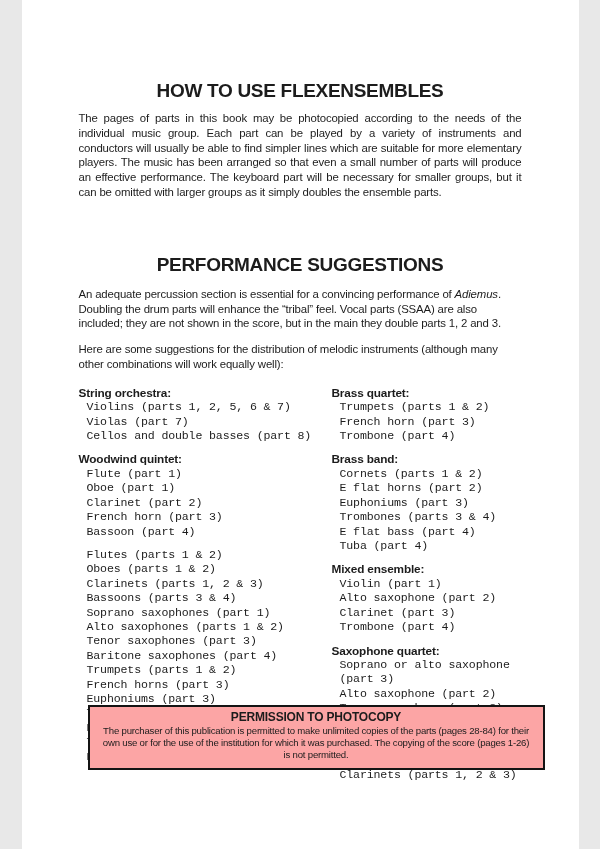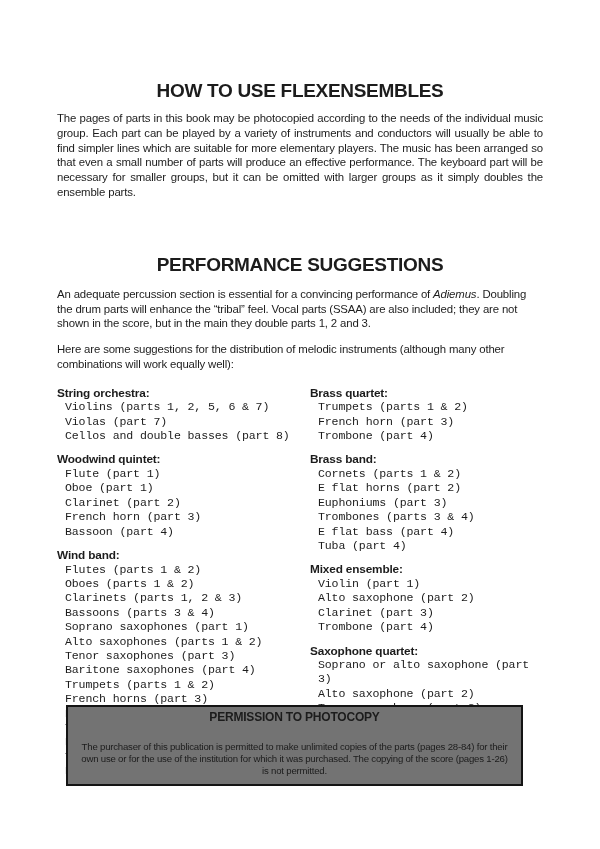--- a/index.html
+++ b/index.html
@@ -1,18 +1,18 @@
 <!DOCTYPE html>
 <html><head>
 <meta charset="utf-8">
 <style>
   html, body { margin: 0; padding: 0; background: #e8e8e8; }
   .page {
     position: relative;
-    width: 600px;
+    width: 557px;
     height: 849px;
     margin: 0 auto;
     background: #ffffff;
     color: #1c1c1c;
     font-family: "Liberation Sans", sans-serif;
     overflow: hidden;
   }
   .content { padding: 0 57px; }
 
   .main-title {
@@ -70,33 +70,33 @@
 
   .permission-box {
     position: absolute;
     left: 66px;
     top: 705px;
     width: 457px;
     box-sizing: border-box;
     border: 2px solid #141414;
     padding: 3px 9px 6px 9px;
     text-align: center;
-    background: #737373;
+    background: #fca5a5;
   }
   .pb-title {
     font-size: 12px;
     font-weight: bold;
     letter-spacing: -0.2px;
     line-height: 14px;
   }
   .pb-body {
     font-size: 9.6px;
     line-height: 12.2px;
     letter-spacing: -0.2px;
-    margin-top: 17px;
+    margin-top: 1px;
   }
 </style>
 </head>
 <body>
 
 <div class="page">
   <div class="content">
 
     <h1 class="main-title">HOW TO USE FLEXENSEMBLES</h1>
 
@@ -122,21 +122,20 @@
             <div class="ens-heading">Woodwind quintet:</div>
             <ul class="ens-items">
               <li>Flute (part 1)</li>
               <li>Oboe (part 1)</li>
               <li>Clarinet (part 2)</li>
               <li>French horn (part 3)</li>
               <li>Bassoon (part 4)</li>
             </ul>
           </div>
           <div class="ens-section">
-            <div class="ens-heading">Wind band:</div>
             <ul class="ens-items">
               <li>Flutes (parts 1 &amp; 2)</li>
               <li>Oboes (parts 1 &amp; 2)</li>
               <li>Clarinets (parts 1, 2 &amp; 3)</li>
               <li>Bassoons (parts 3 &amp; 4)</li>
               <li>Soprano saxophones (part 1)</li>
               <li>Alto saxophones (parts 1 &amp; 2)</li>
               <li>Tenor saxophones (part 3)</li>
               <li>Baritone saxophones (part 4)</li>
               <li>Trumpets (parts 1 &amp; 2)</li>

